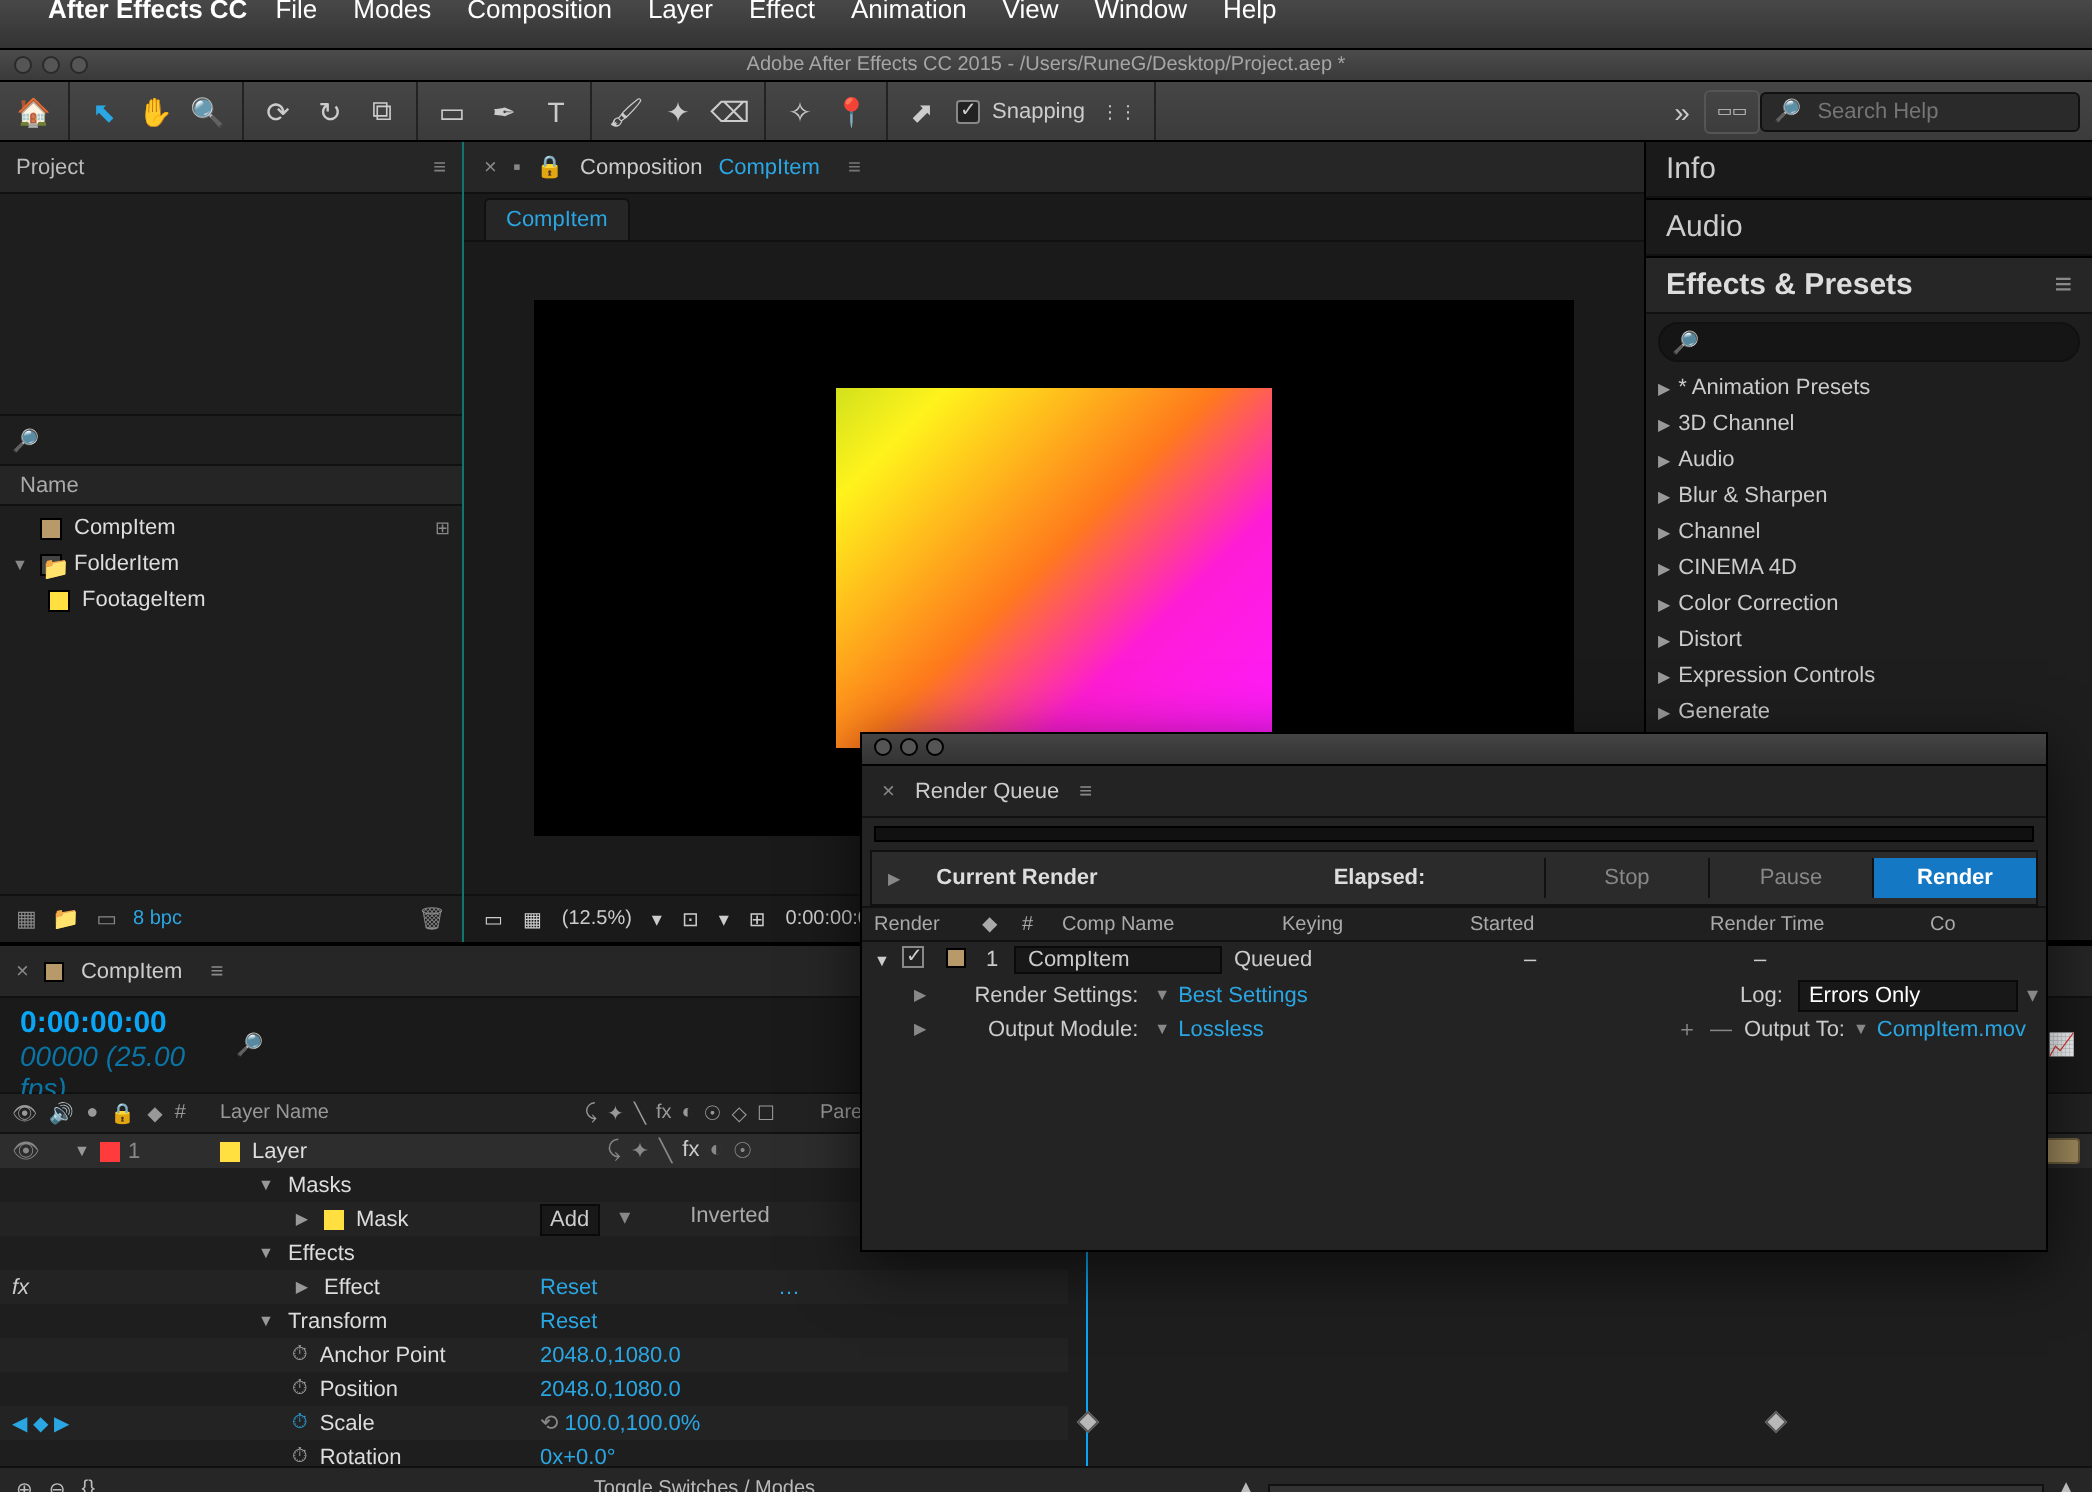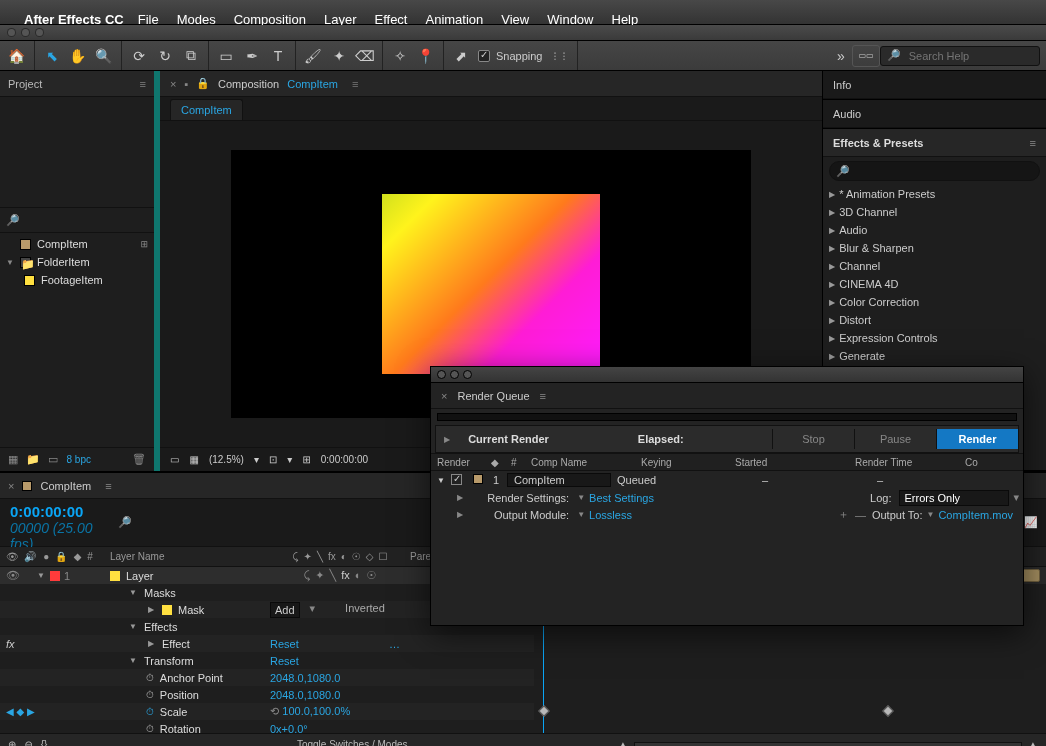--- a/index.html
+++ b/index.html
@@ -1,19 +1,19 @@
 <!DOCTYPE html>
 <html><head>
 <meta charset="utf-8">
 <style>
 * { margin: 0; padding: 0; box-sizing: border-box; font-family: 'Lucida Grande', 'Segoe UI', Arial, sans-serif; -webkit-font-smoothing: antialiased; }
 body { width: 1046px; height: 746px; background: #1a1a1a; color: #aaa; font-size: 11px; overflow: hidden; position: relative; }
 
 
-.menubar { height: 22px; background: linear-gradient(180deg,#484848,#333); display: flex; align-items: flex-start; padding: 12px 10px; color: #fff; font-size: 13px; font-weight: 600; border-bottom: 1px solid #000; }
+.menubar { height: 22px; background: linear-gradient(180deg,#484848,#333); display: flex; align-items: flex-end; padding: 12px 10px; color: #fff; font-size: 13px; font-weight: 600; border-bottom: 1px solid #000; }
 .menubar .apple { margin-right: 14px; font-size: 15px; }
 .menubar .app { font-weight: 700; margin-right: 14px; }
 .menubar .menu-item { margin-right: 18px; font-weight: 400; }
 
 
 .win-titlebar { height: 16px; background: linear-gradient(180deg,#4b4b4b,#3a3a3a); display: flex; align-items: center; justify-content: center; color: #a6a6a6; font-size: 10px; border-bottom: 1px solid #000; position: relative; }
 .traffic-lights { position: absolute; left: 7px; display: flex; gap: 5px; }
 .traffic-lights span { width: 9px; height: 9px; border-radius: 50%; background: #555; border:1px solid rgba(0,0,0,.5); }
 
 
@@ -25,21 +25,21 @@
 .snap-check::after{content:'✓';position:absolute;color:#ccc;font-size:10px;top:-2px;left:1px;}
 .toolbar-spacer { flex:1; }
 .search-help { display:flex;align-items:center;gap:8px;background:#2a2a2a;border:1px solid #111;border-radius:3px;padding:2px 6px;width:160px;height:20px;color:#888;}
 .search-help input{background:transparent;border:none;color:#aaa;font-size:11px;outline:none;width:100%;}
 
 
 .cols { display:flex; height: 400px; }
 .panel-hdr { height:26px;background:#262626;display:flex;align-items:center;padding:0 8px;border-bottom:1px solid #111;font-size:11px;color:#bbb;}
 .panel-hdr .burger{margin-left:auto;opacity:.6}
 .panel-hdr2 { height:26px;background:#1a1a1a;display:flex;align-items:center;padding:0 8px;border-bottom:1px solid #111;font-size:11px;color:#bbb;}
-.left-col { width:160px; background:#1e1e1e; display:flex;flex-direction:column;border-right:6px solid #0f766e;}
+.left-col { width:232px; background:#1e1e1e; display:flex;flex-direction:column;border-right:1px solid #0f766e;}
 .center-col { flex:1; background:#1a1a1a; display:flex;flex-direction:column;min-width:0;}
 .right-col { width:224px; background:#1e1e1e; display:flex;flex-direction:column;border-left:1px solid #000;}
 
 .proj-thumb {height:110px;display:flex;align-items:center;justify-content:center;color:#666;}
 .proj-search{height:26px;display:flex;align-items:center;padding:0 6px;border-top:1px solid #111;border-bottom:1px solid #111;}
 .proj-search input{background:transparent;border:none;color:#aaa;flex:1;outline:none;font-size:11px;}
 .proj-tbl-hdr{height:20px;background:#252525;padding:0 10px;display:flex;align-items:center;color:#aaa;border-bottom:1px solid #111;}
 .tree{flex:1;padding-top:2px;overflow:hidden;}
 .tree-row{display:flex;align-items:center;height:18px;padding:0 6px;gap:6px;}
 .tw{display:inline-block;width:8px;text-align:center;color:#888;font-size:8px;}
@@ -58,21 +58,21 @@
 .comp-hdr .link{color:#2aa6e3;}
 .tabbar{height:24px;display:flex;align-items:flex-end;padding:0 10px;border-bottom:1px solid #111;}
 .tab{padding:4px 10px;background:#262626;color:#2aa6e3;border:1px solid #111;border-bottom:none;border-radius:3px 3px 0 0;font-size:11px;}
 .viewport{flex:1;display:flex;align-items:center;justify-content:center;background:#1a1a1a;}
 .canvas{width: 520px;height:268px;background:#000;display:flex;align-items:center;justify-content:center;}
 .grad{width:218px;height:180px;background:linear-gradient(135deg,#d2e11c 0%,#fff31c 14%,#ff7a1c 48%,#ff1cd5 70%,#ff1cff 100%);}
 .view-footer{height:24px;display:flex;align-items:center;gap:10px;padding:0 10px;border-top:1px solid #111;color:#ccc;font-size:10px;}
 
 
 .rp{border-bottom:1px solid #000;}
-.rp-hdr{height:28px;display:flex;align-items:center;padding:0 10px;color:#ccc;font-size:11px;}
+.rp-hdr{height:28px;display:flex;align-items:center;padding:0 10px;color:#ccc;font-size:15px;}
 .rp-search{height:20px;border:1px solid #111;border-radius:10px;display:flex;align-items:center;padding:0 6px;background:#151515;margin:4px 6px;}
 .fx-list .fx-row{display:flex;align-items:center;gap:4px;height:18px;padding:0 6px;color:#ccc;font-size:11px;}
 .fx-list .fx-row .tri{font-size:8px;color:#999;}
 
 
 .timeline{height:284px;display:flex;flex-direction:column;border-top:2px solid #000;}
 .tl-hdr{height:26px;background:#262626;display:flex;align-items:center;padding:0 8px;gap:8px;color:#ccc;border-bottom:1px solid #111;}
 .tl-top{display:flex;height:48px;border-bottom:1px solid #111;}
 .tl-time{width:110px;padding:4px 10px;}
 .tc{color:#0aa5f5;font-size:15px;font-weight:600;}
@@ -157,20 +157,21 @@
   <span class="menu-item">Window</span>
   <span class="menu-item">Help</span>
 </div>
 
 <div class="win-titlebar">
   <div class="traffic-lights">
       <span></span>
       <span></span>
       <span></span>
     </div>
+  <span>Adobe After Effects CC 2015 - /Users/RuneG/Desktop/Project.aep *</span>
 </div>
 
 <div class="toolbar">
   <div class="tool-group">
     <span class="tool-btn">🏠</span>
   </div>
   <div class="tool-group">
     <span class="tool-btn" style="color:#2aa6e3">⬉</span>
     <span class="tool-btn">✋</span>
     <span class="tool-btn">🔍</span>
@@ -214,20 +215,23 @@
   <div class="left-col">
     <div class="panel-hdr">
       <span>Project</span>
       <span class="burger">≡</span>
     </div>
     <div class="proj-thumb"></div>
     <div class="proj-search">
       <span style="color:#777">🔎</span>
       <input placeholder="" style="">
     </div>
+    <div class="proj-tbl-hdr">
+        <span>Name</span>
+      </div>
     <div class="tree">
       <div class="tree-row">
         <span class="tw"></span>
           <span class="swatch"></span>
         <span class="lbl">CompItem</span>
         <span class="chev">⊞</span>
       </div>
       <div class="tree-row">
         <span class="tw">▼</span>
           <span class="swatch folder">📁</span>
@@ -544,21 +548,21 @@
   <div class="rq-hdr">
     <span class="x">×</span>
     <span>Render Queue</span>
     <span style="opacity:.6">≡</span>
   </div>
   <div class="rq-prog"></div>
   <div class="rq-status">
     <span style="padding:0 8px;color:#888;font-size:8px">▶</span>
     <span class="lbl">Current Render</span>
     <div class="fld">
-        <span style="margin-left:79px;color:#ddd;font-weight:600">Elapsed:</span>
+        <span style="margin-left:108px;color:#ddd;font-weight:600">Elapsed:</span>
       </div>
     <div class="rq-btn">Stop</div>
     <div class="rq-btn">Pause</div>
     <div class="rq-btn render">Render</div>
   </div>
   <div class="rq-cols">
     <span style="width:54px">Render</span>
     <span style="width:20px">◆</span>
     <span style="width:20px">#</span>
     <span style="width:110px">Comp Name</span>

